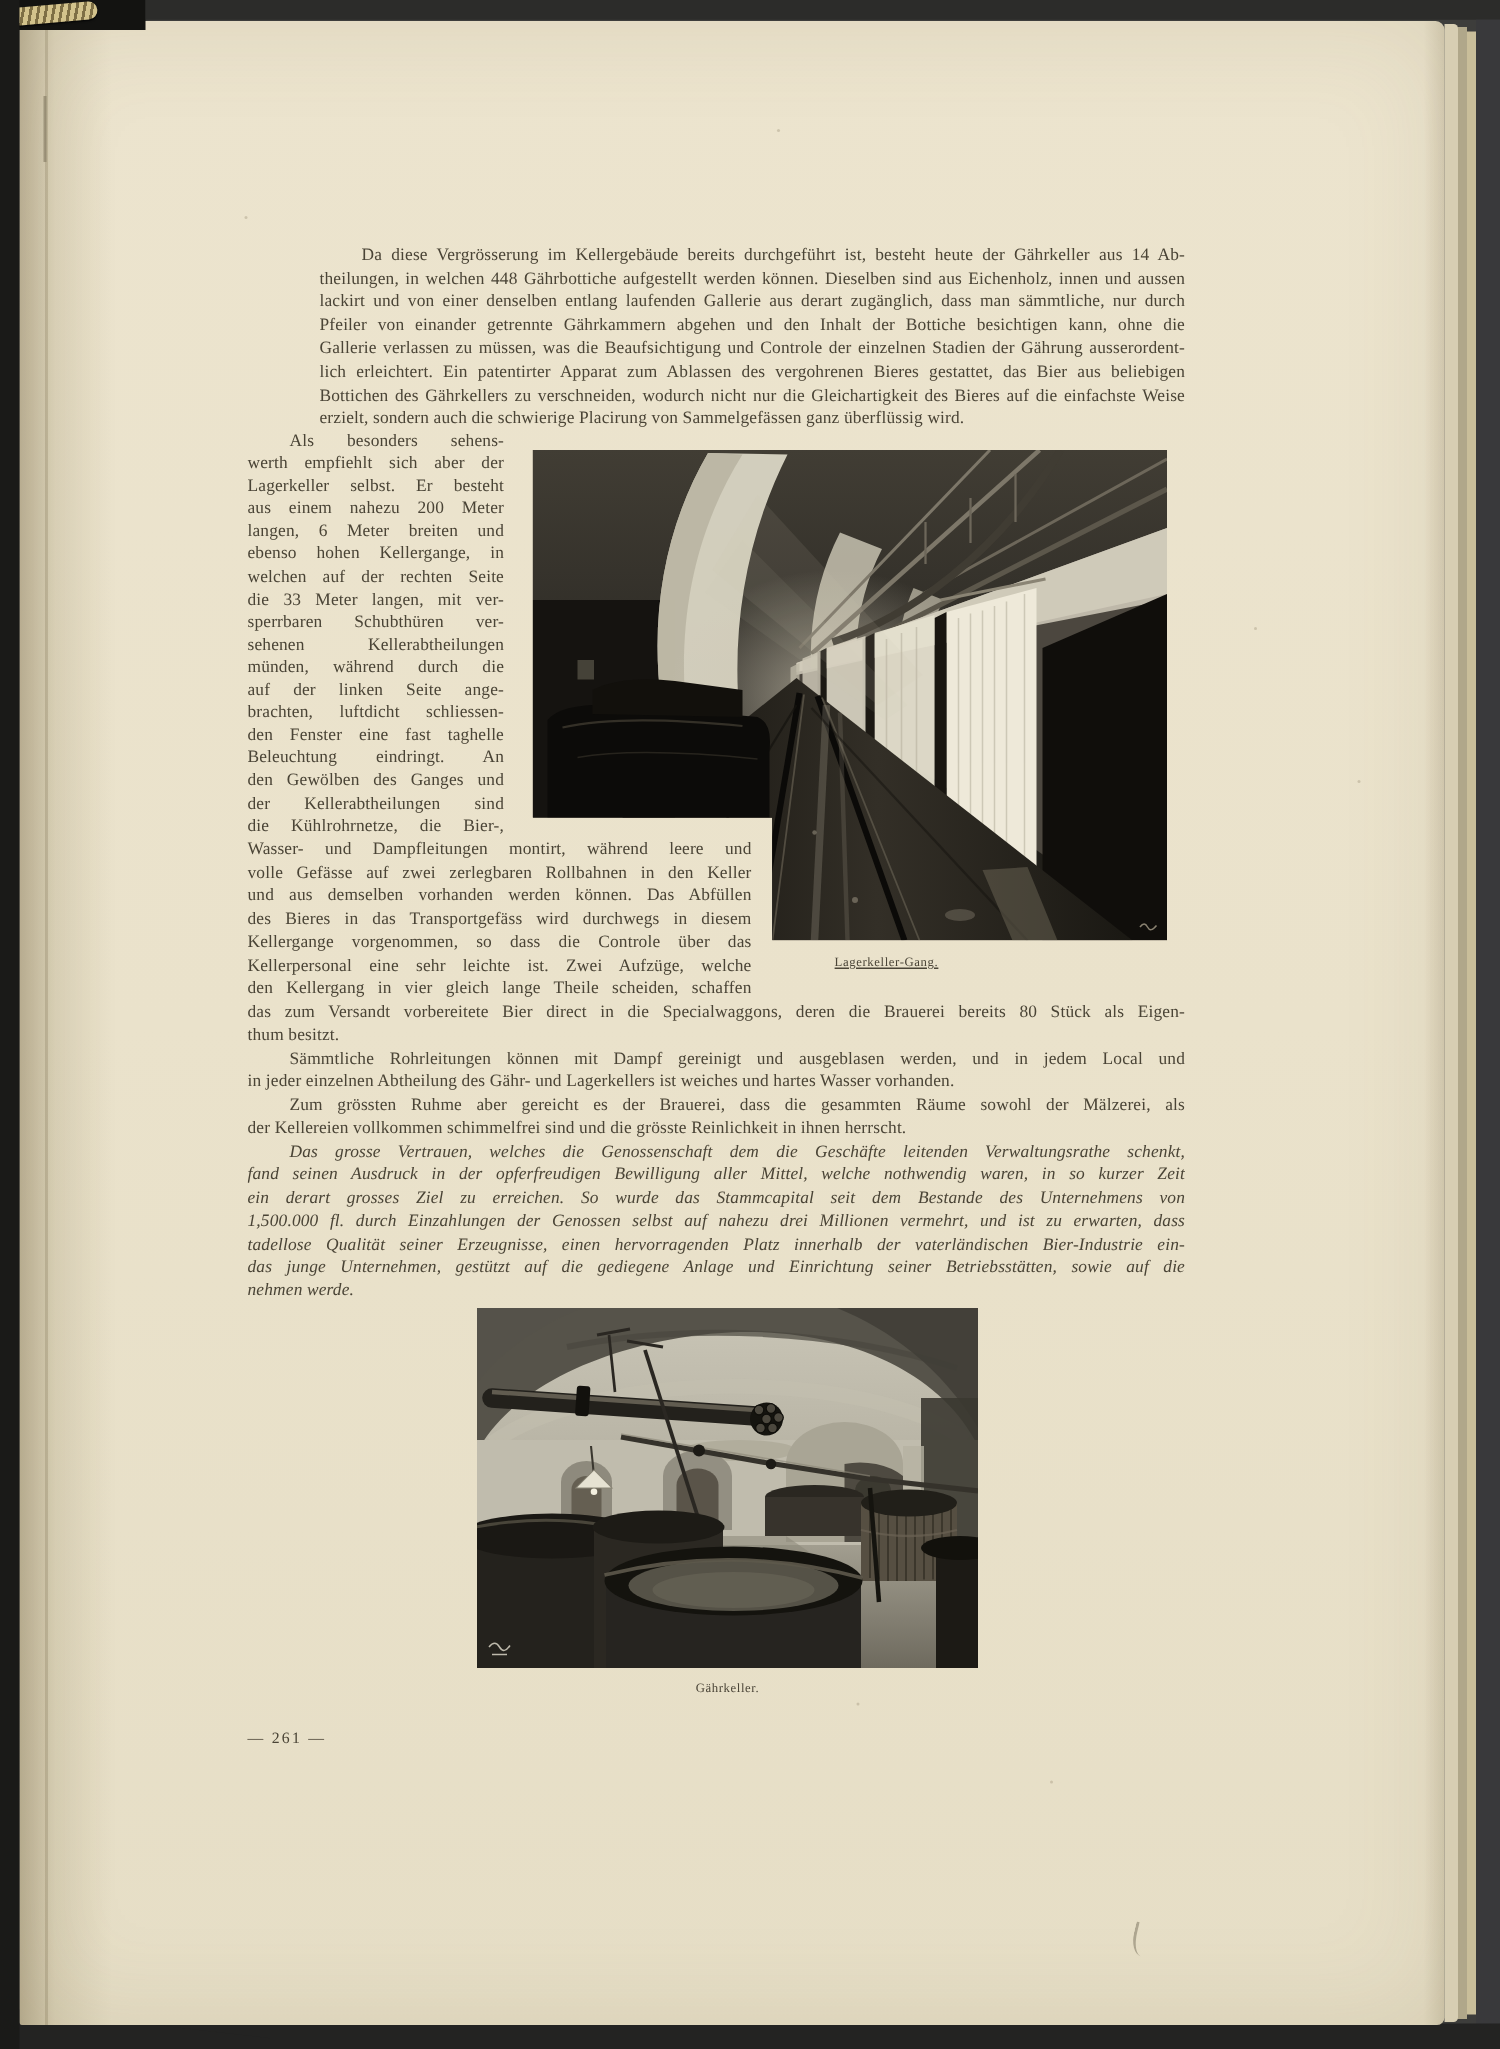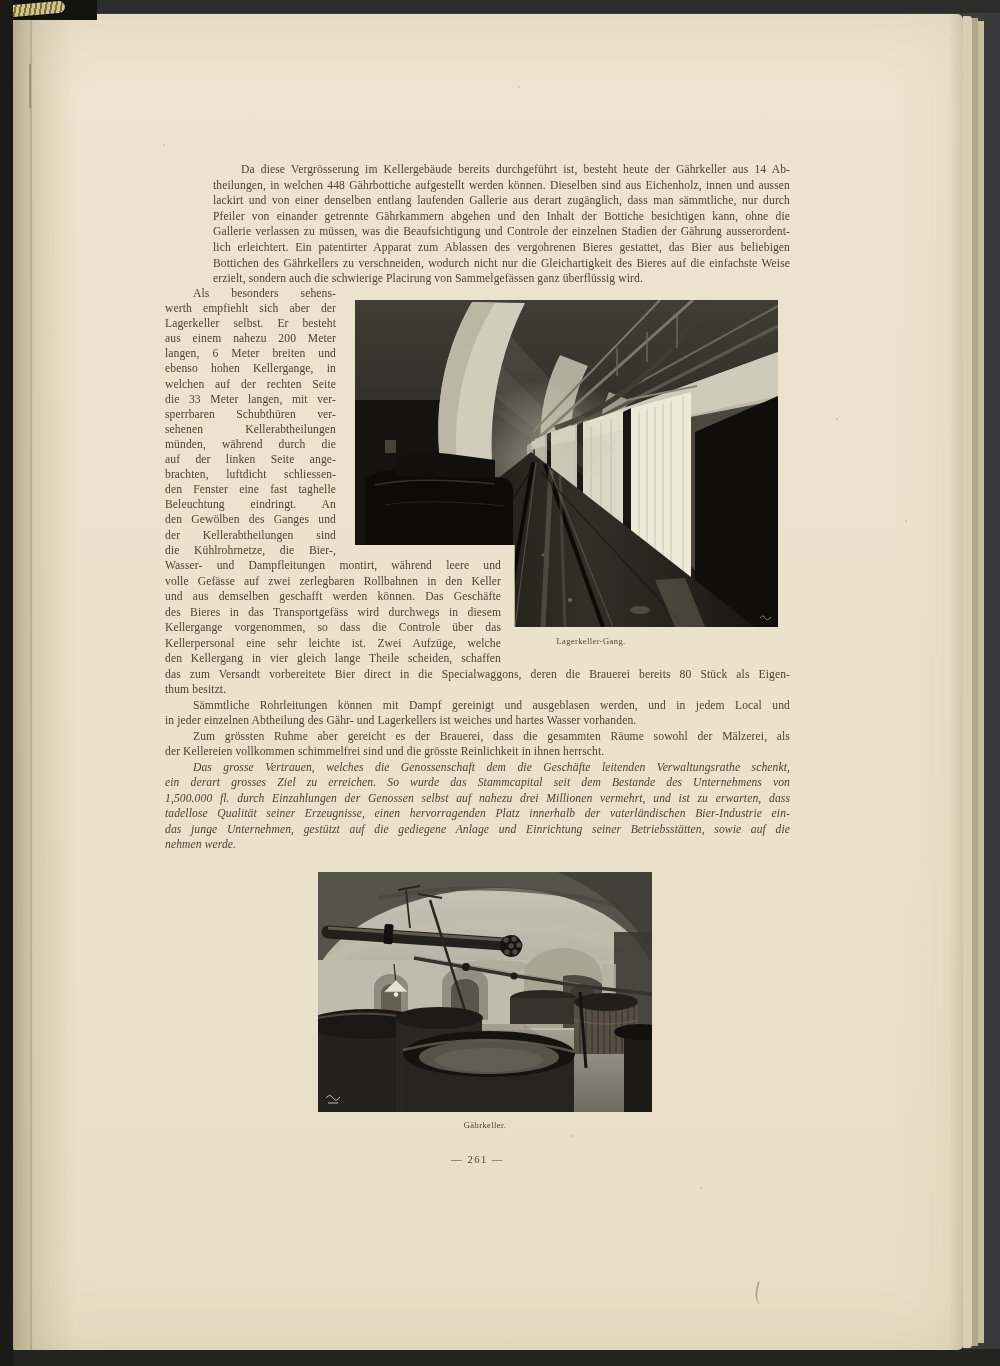--- a/index.html
+++ b/index.html
@@ -52,23 +52,23 @@
   .b-vertrau {left:152px;top:746px;width:625px;} .b-vertrau .tline{height:15.4px;line-height:15.4px;font-style:italic;}
   .b-versandt .tline{height:15.4px;line-height:15.4px;}
 
   .photo{position:absolute;overflow:hidden;background:#201e19;}
   .photo svg{display:block;width:100%;height:100%;}
   .photo1{left:342px;top:286px;width:423px;height:327px;
     clip-path:polygon(0 0,100% 0,100% 100%,37.8% 100%,37.8% 74.9%,0 74.9%);}
   .photo2{left:305px;top:858px;width:334px;height:240px;}
 
   .caption{position:absolute;text-align:center;font-size:8.5px;letter-spacing:.4px;color:#4b4538;}
-  .cap1{left:468px;top:622px;width:220px;}
+  .cap1{left:468px;top:622px;width:220px;text-decoration:underline;}
   .cap2{left:305px;top:1106px;width:334px;}
-  .pagenum{position:absolute;left:152px;top:1140px;width:625px;text-align:center;
+  .pagenum{position:absolute;left:152px;top:1140px;width:625px;text-align:left;
     font-size:10.5px;letter-spacing:1.5px;color:#4a4436;}
 
   .pencil{position:absolute;left:742px;top:1268px;width:10px;height:22px;
     border-left:2px solid rgba(118,110,90,.5);border-radius:0 0 0 70%;transform:rotate(14deg);}
   .dust i{position:absolute;width:2px;height:2px;border-radius:50%;background:#a89e84;opacity:.45;}
 </style>
 </head>
 <body>
 
 <div class="scan">
@@ -199,40 +199,41 @@
         <path d="M140,60 L250,170 L235,180 L115,95 Z" fill="#cdc6b2" opacity="0.08"></path>
         <path d="M405,318 q3,-4 5,0 q2,4 6,-1" stroke="#a89f8a" stroke-width="1" fill="none" opacity="0.8"></path>
       </svg>
     </div>
 
     <div class="caption cap1">Lagerkeller-Gang.</div>
 
     <div class="tblock b-beside">
         <div class="tline">Wasser- und Dampfleitungen montirt, während leere und</div>
         <div class="tline">volle Gefässe auf zwei zerlegbaren Rollbahnen in den Keller</div>
-        <div class="tline">und aus demselben geschafft werden können.  Das Geschäfte</div>
+        <div class="tline">und aus demselben vorhanden werden können.  Das Abfüllen</div>
         <div class="tline">des Bieres in das Transportgefäss wird durchwegs in diesem</div>
         <div class="tline">Kellergange vorgenommen, so dass die Controle über das</div>
         <div class="tline">Kellerpersonal eine sehr leichte ist.  Zwei Aufzüge, welche</div>
         <div class="tline">den Kellergang in vier gleich lange Theile scheiden, schaffen</div>
       </div>
     <div class="tblock b-versandt">
         <div class="tline">das zum Versandt vorbereitete Bier direct in die Specialwaggons, deren die Brauerei bereits 80 Stück als Eigen-</div>
         <div class="tline natural">thum besitzt.</div>
       </div>
     <div class="tblock b-rohr">
         <div class="tline indent">Sämmtliche Rohrleitungen können mit Dampf gereinigt und ausgeblasen werden, und in jedem Local und</div>
         <div class="tline natural">in jeder einzelnen Abtheilung des Gähr- und Lagerkellers ist weiches und hartes Wasser vorhanden.</div>
       </div>
     <div class="tblock b-ruhm">
         <div class="tline indent">Zum grössten Ruhme aber gereicht es der Brauerei, dass die gesammten Räume sowohl der Mälzerei, als</div>
         <div class="tline natural">der Kellereien vollkommen schimmelfrei sind und die grösste Reinlichkeit in ihnen herrscht.</div>
       </div>
     <div class="tblock b-vertrau">
         <div class="tline indent">Das grosse Vertrauen, welches die Genossenschaft dem die Geschäfte leitenden Verwaltungsrathe schenkt,</div>
+        <div class="tline">fand seinen Ausdruck in der opferfreudigen Bewilligung aller Mittel, welche nothwendig waren, in so kurzer Zeit</div>
         <div class="tline">ein derart grosses Ziel zu erreichen.  So wurde das Stammcapital seit dem Bestande des Unternehmens von</div>
         <div class="tline">1,500.000 fl. durch Einzahlungen der Genossen selbst auf nahezu drei Millionen vermehrt, und ist zu erwarten, dass</div>
         <div class="tline">tadellose Qualität seiner Erzeugnisse, einen hervorragenden Platz innerhalb der vaterländischen Bier-Industrie ein-</div>
         <div class="tline">das junge Unternehmen, gestützt auf die gediegene Anlage und Einrichtung seiner Betriebsstätten, sowie auf die</div>
         <div class="tline natural">nehmen werde.</div>
       </div>
 
     <div class="photo photo2">
       <svg viewBox="0 0 334 240" preserveAspectRatio="none">
         <defs>

